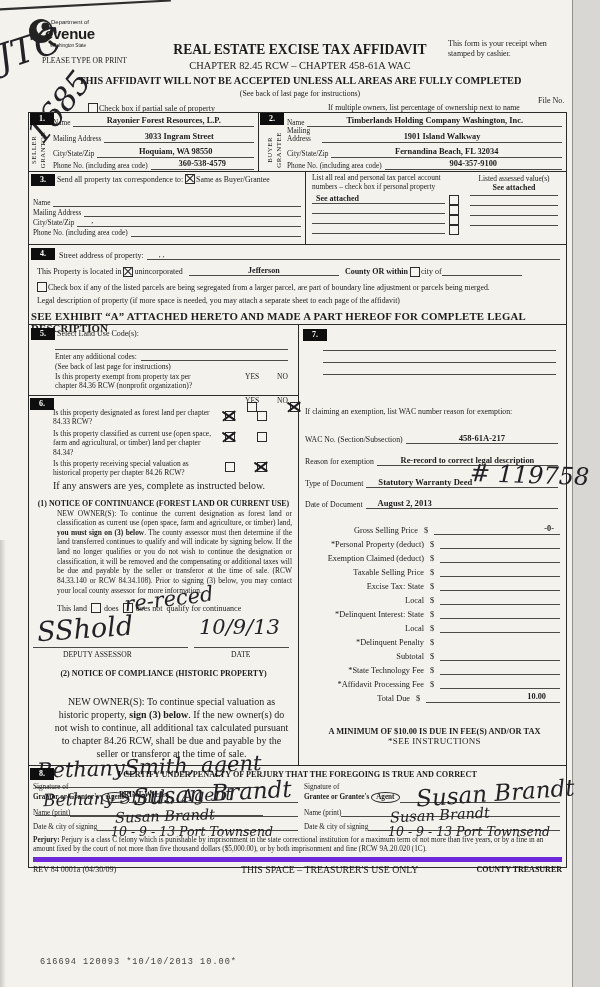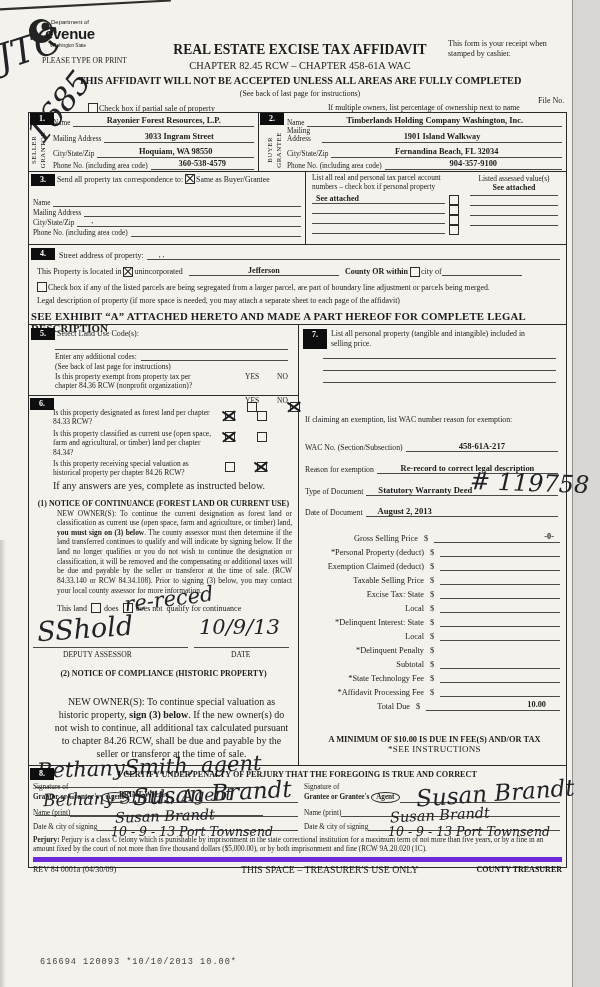--- a/index.html
+++ b/index.html
@@ -311,21 +311,20 @@
             <span class="b abs" style="left:90px;top:29px;font-size:7.6px">PRINT WILL</span>
             <span class="hw abs" style="left:14px;top:26px;font-size:17px;transform:rotate(-2deg)">Bethany Smith, Agent</span>
             <span class="u abs" style="left:6px;top:54px;width:228px"></span>
           </div>
         </div>
       </div>
 
       <div style="flex:1;position:relative;padding-left:4px">
         <div style="padding:4px 8px 0 0;display:flex">
           <span class="chip" style="margin-right:4px">7.</span>
-          <span style="font-size:7.8px;line-height:1.3;width:210px">List all personal property (tangible and intangible) included in selling price.</span>
         </div>
         <div class="u" style="margin:8px 10px 0 20px;height:1px"></div>
         <div class="u" style="margin:0 10px 0 20px;height:11px"></div>
         <div class="u" style="margin:0 10px 0 20px;height:11px"></div>
 
         <div style="margin:32px 0 0 2px;font-size:7.8px">If claiming an exemption, list WAC number reason for exemption:</div>
 
         <div style="display:flex;align-items:flex-end;margin:17px 8px 0 2px;font-size:7.8px">
           <span class="lab">WAC No. (Section/Subsection)</span>
           <span class="u b ctr" style="flex:1;font-size:8.6px">458-61A-217</span>

